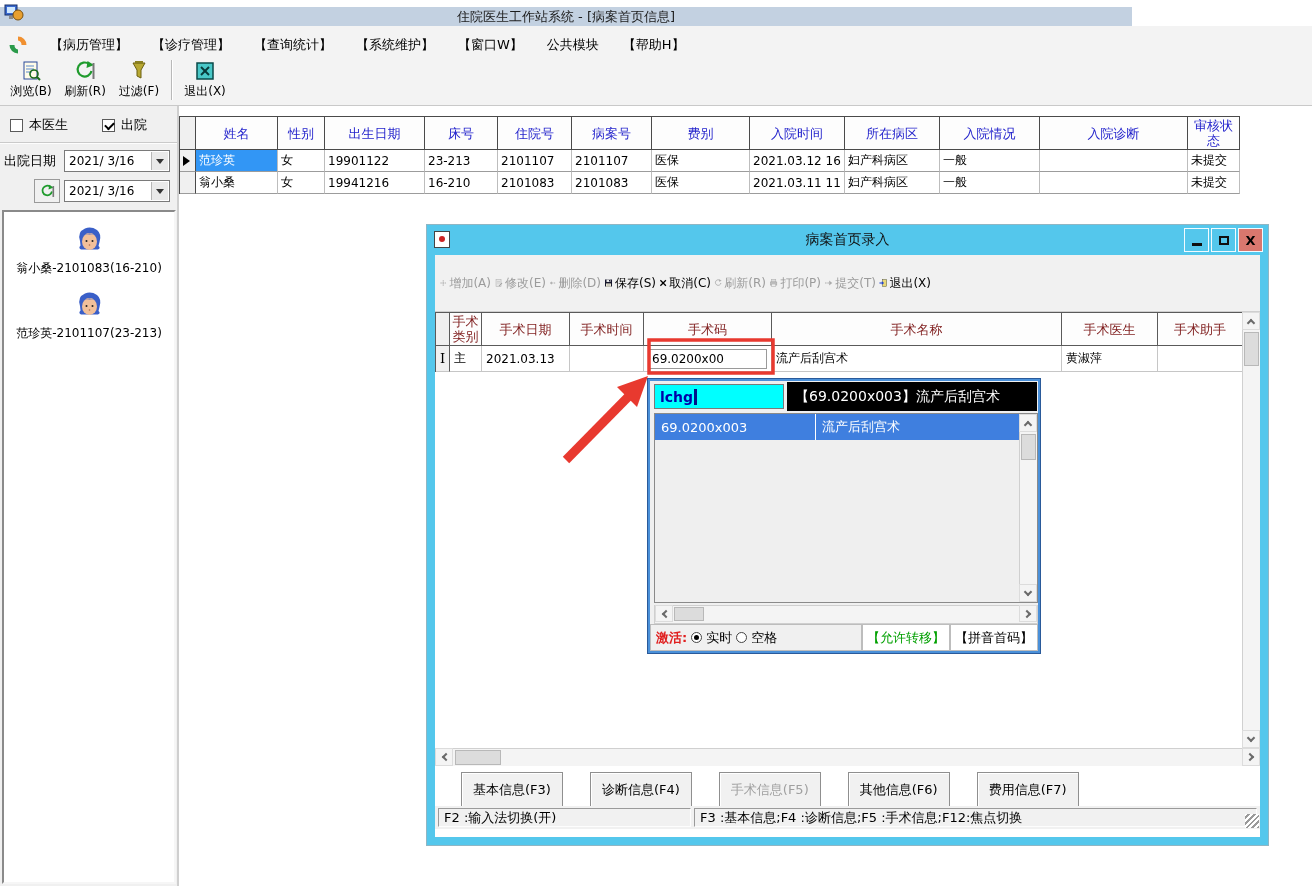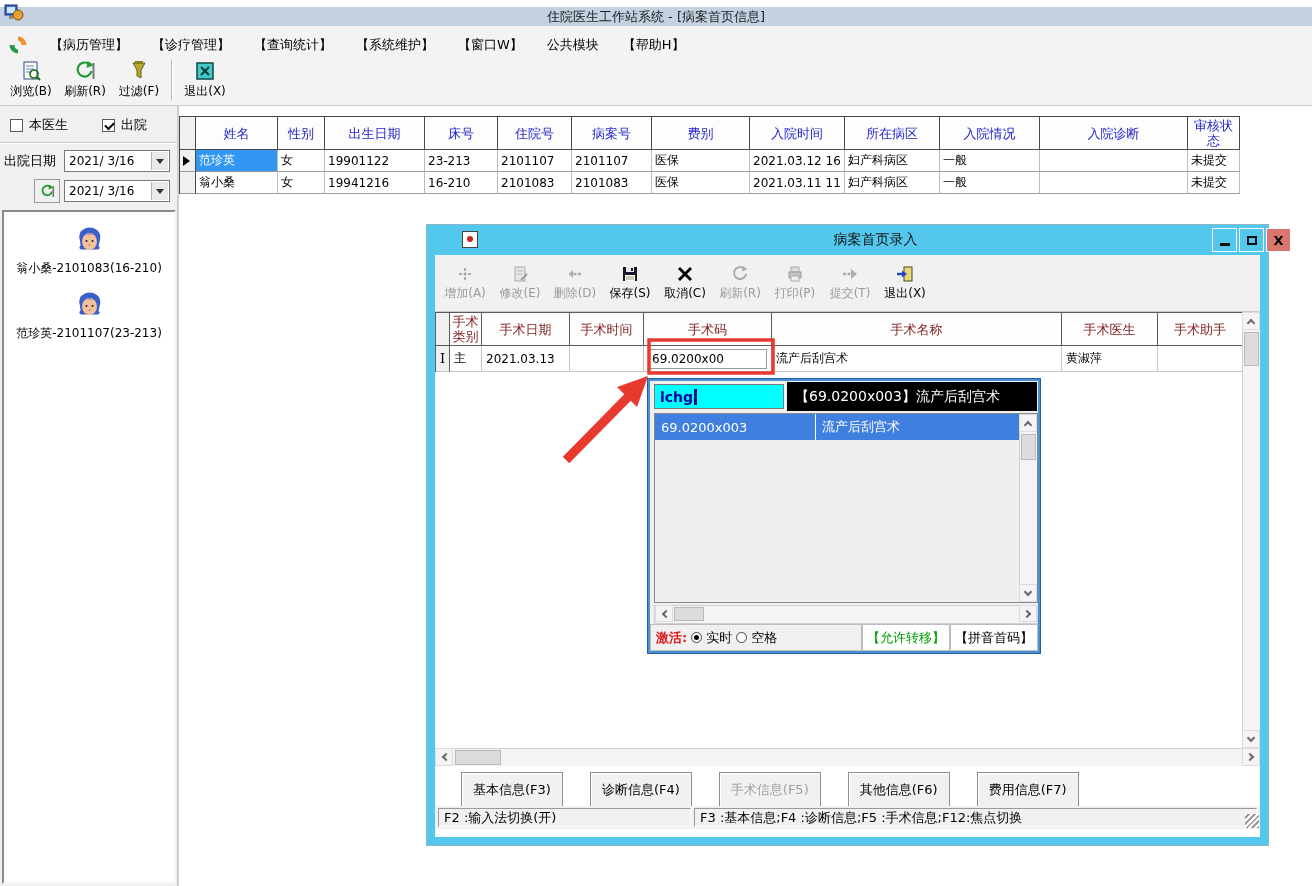--- a/index.html
+++ b/index.html
@@ -1,20 +1,20 @@
 <!DOCTYPE html>
 <html><head>
 <meta charset="utf-8">
 <style>
 *{box-sizing:border-box;margin:0;padding:0;}
 html,body{width:1312px;height:886px;}
 body{position:relative;font-family:"DejaVu Sans","Liberation Sans",sans-serif;font-size:13px;color:#000;background:#fff;overflow:hidden;}
 
 
-.titlebar{position:absolute;left:0;top:0;width:1312px;height:26px;background:#fff;}
+.titlebar{position:absolute;left:0;top:0;width:1132px;height:26px;background:#fff;}
 .titlebar .bar{position:absolute;left:0;top:7px;width:100%;height:19px;background:#c3d1e1;}
 .app-title{position:absolute;left:0;top:8px;width:100%;text-align:center;font-size:13px;color:#1c1c1c;}
 .app-icon{position:absolute;left:4px;top:2px;width:20px;height:21px;z-index:2;}
 
 .menubar{position:absolute;left:0;top:26px;width:1312px;height:38px;background:#f3f3f3;border-bottom:1px solid #d2d2d2;display:flex;align-items:center;}
 .logo{width:20px;height:20px;margin:0 10px 0 8px;flex:none;}
 .menu-item{padding:0 12px;font-size:13px;white-space:nowrap;cursor:default;}
 
 .toolbar{position:absolute;left:0;top:54px;width:1312px;height:52px;background:#f3f3f3;border-bottom:1px solid #c9c9c9;display:flex;align-items:center;padding-left:4px;}
 .tb-btn{width:54px;height:48px;display:flex;flex-direction:column;align-items:center;justify-content:center;gap:1px;font-size:12px;}
@@ -42,32 +42,32 @@
 
 .pgrid{position:absolute;left:179px;top:116px;display:grid;grid-template-columns:16px 82px 47px 100px 73px 74px 80px 98px 95px 95px 100px 148px 52px;border-top:1px solid #4a4a4a;border-left:1px solid #4a4a4a;background:#fff;}
 .pgrid .h{height:33px;display:flex;align-items:center;justify-content:center;color:#2424cc;font-size:13px;border-right:1px solid #4a4a4a;border-bottom:1px solid #4a4a4a;background:#fdfdfd;text-align:center;line-height:15px;overflow:hidden;}
 .pgrid .c{height:22px;display:flex;align-items:center;padding:0 3px;font-size:12px;border-right:1px solid #bdbdbd;border-bottom:1px solid #9c9c9c;overflow:hidden;white-space:nowrap;}
 .pgrid .rowsel{background:#f0f0f0;border-right:1px solid #4a4a4a;justify-content:center;padding:0;}
 .pgrid .selcell{background:#3296f5;color:#fff;}
 .tri-right{width:0;height:0;border:5px solid transparent;border-left:7px solid #000;margin-left:3px;}
 
 
 .dialog{position:absolute;left:427px;top:225px;width:841px;height:620px;background:#54c7ec;outline:1px solid #8fb6c4;z-index:10;}
-.dlg-titlebar{position:absolute;left:0;top:0;width:100%;height:30px;margin-left:28px;}
+.dlg-titlebar{position:absolute;left:0;top:0;width:100%;height:30px;}
 .dlg-icon{position:absolute;left:7px;top:6px;width:16px;height:17px;background:#fff;border:1px solid #444;}
 .dlg-icon::after{content:"";position:absolute;left:4px;top:4px;width:6px;height:6px;background:#cc2222;border-radius:50%;}
 .dlg-title{position:absolute;left:0;top:6px;width:100%;text-align:center;font-size:14px;color:#111;}
 .dlg-btns{position:absolute;right:5px;top:3px;display:flex;gap:2px;z-index:2;}
 .dlg-btn{width:25px;height:24px;background:#54c7ec;border:1px solid #f2fbff;display:flex;align-items:center;justify-content:center;}
 .dlg-btn.close{background:#d9776e;font-weight:bold;font-size:13px;}
 .glyph-min{width:10px;height:3px;background:#101010;margin-top:8px;}
 .glyph-max{width:10px;height:9px;border:2px solid #101010;background:transparent;}
 .dlg-inner{position:absolute;left:8px;top:30px;width:825px;height:582px;background:#fff;}
 .dlg-toolbar{position:absolute;left:0;top:0;width:100%;height:57px;background:#f1f1f1;border-bottom:1px solid #cfcfcf;display:flex;align-items:center;padding-left:4px;gap:3px;}
-.dbtn{width:52px;height:52px;display:flex;flex-direction:column;align-items:center;justify-content:center;gap:2px;font-size:12px;white-space:nowrap;}
+.dbtn{width:52px;height:52px;display:flex;flex-direction:row;align-items:center;justify-content:center;gap:2px;font-size:12px;white-space:nowrap;}
 .dbtn.disabled{color:#9b9b9b;}
 
 .sgrid{position:absolute;left:0;top:57px;display:grid;grid-template-columns:14px 32px 88px 74px 128px 290px 96px 85px;border-top:1px solid #5a5a5a;border-left:1px solid #5a5a5a;background:#fff;}
 .sgrid .h{height:33px;display:flex;align-items:center;justify-content:center;color:#7f1d1d;font-size:13px;line-height:15px;text-align:center;border-right:1px solid #5a5a5a;border-bottom:1px solid #5a5a5a;background:#fdfdfd;overflow:hidden;}
 .sgrid .c{height:26px;display:flex;align-items:center;padding:0 4px;font-size:12px;border-right:1px solid #c6c6c6;border-bottom:1px solid #c6c6c6;overflow:hidden;white-space:nowrap;}
 .sgrid .rowsel{background:#f0f0f0;border-right:1px solid #5a5a5a;justify-content:center;font-family:"DejaVu Serif",serif;font-size:13px;padding:0;}
 .codecell{border:1px solid #9a9a9a;height:20px;display:flex;align-items:center;padding:0 3px;width:100%;background:#fff;}
 
 .vscroll{position:absolute;right:0;top:57px;width:18px;height:436px;background:#f4f4f4;border-left:1px solid #d0d0d0;}
 .hscroll{position:absolute;left:0;top:493px;width:825px;height:18px;background:#f4f4f4;border-top:1px solid #d0d0d0;}

